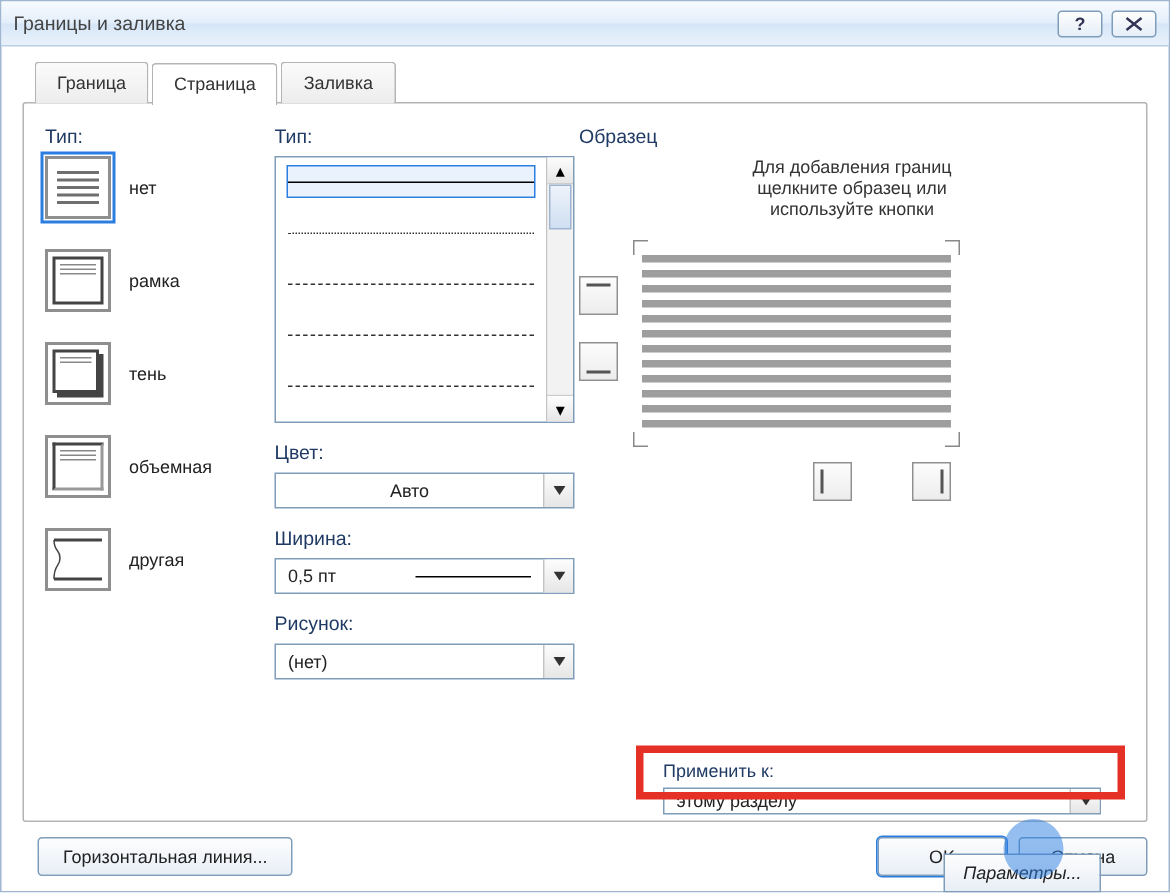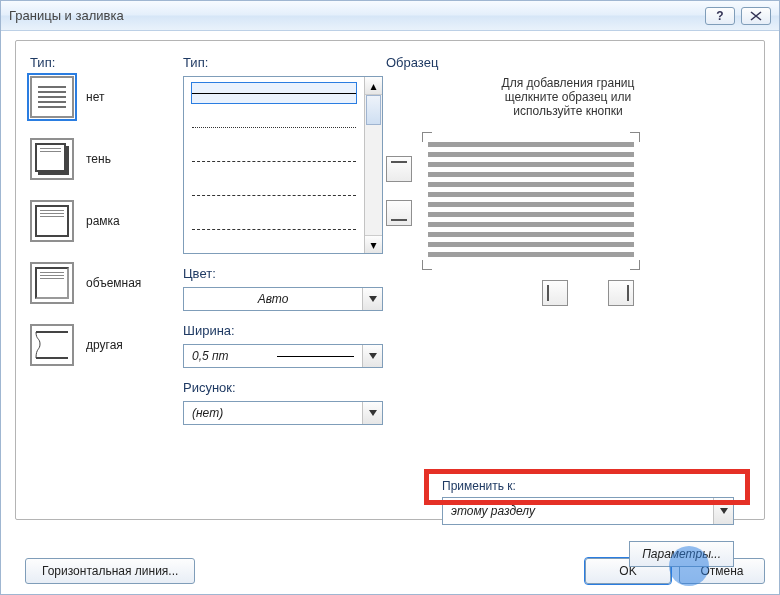--- a/index.html
+++ b/index.html
@@ -90,21 +90,20 @@
   .sb-btn:last-child{border-top:1px solid #ccc;border-bottom:none;}
   .sb-track { flex:1; background:#f2f2f2; position:relative; }
   .sb-thumb { position:absolute; top:0; left:1px; right:1px; height:30px; background:linear-gradient(#eef3fa,#cfdff2); border:1px solid #9fb4d0;}
 
   .dropdown {
     width: 100%; height: 24px;
     border: 1px solid #7f9db9;
     display:flex; align-items:center;
     background:#fff;
     cursor:pointer;
-    font-style:italic;
   }
   .dropdown .dd-label { flex:1; padding:0 8px; color:#222; }
   .dd-arrow { width:20px; height:100%; border-left:1px solid #c3c3c3; background:linear-gradient(#fdfdfd,#e6e6e6); display:flex;align-items:center;justify-content:center;}
   .dd-arrow svg{width:8px;height:6px;fill:#333;}
 
   .preview-text { text-align:center; color:#333; font-size:12px; padding:0 20px; }
   .preview-area { margin-top:18px; position:relative; display:flex; }
   .preview-btns-v { display:flex; flex-direction:column; gap:18px; margin-right:14px; margin-top: 20px; }
   .pbtn { width:26px; height:26px; border:1px solid #8f8f8f; background:linear-gradient(#fdfdfd,#ececec); cursor:pointer; position:relative; }
   .pbtn .inner { position:absolute; inset:4px; }
@@ -124,21 +123,21 @@
   .preview-btns-h { display:flex; gap:40px; justify-content:center; margin-top:14px; margin-left: 40px; }
 
   .redbox {
     position:absolute;
     border: 5px solid #e53026;
     left: 408px; right: 14px; top: 428px; bottom: 14px;
     pointer-events:none;
     z-index: 5;
   }
   .apply-block { position:absolute; left:426px; right:30px; top:438px; }
-  .apply-block .dropdown { height:28px; }
+  .apply-block .dropdown { height:18px; }
   .params-btn {
     position:absolute; right:30px; top:500px;
     height:26px; padding:0 12px;
     border:1px solid #7f9db9;
     background:linear-gradient(#fdfdfd,#e8eef6);
     cursor:pointer; color:#222;font-style:italic;
   }
 
   .footer-row {
     position:absolute; left:24px; right:14px; bottom:10px;
@@ -171,20 +170,25 @@
     <span class="title">Границы и заливка</span>
     <div class="winbtn">?</div>
     <div class="winbtn">
       <svg width="12" height="10" viewBox="0 0 12 10">
           <path d="M1 1 L11 9 M11 1 L1 9" stroke="#335" stroke-width="1.6" fill="none"></path>
         </svg>
     </div>
   </div>
 
   <div class="client">
+    <div class="tabs">
+      <div class="tab"><span>Граница</span></div>
+      <div class="tab active"><span>Страница</span></div>
+      <div class="tab"><span>Заливка</span></div>
+    </div>
 
     <div class="pane">
 
       <div class="col col-left">
         <div class="section-label">Тип:</div>
         <div class="border-type-list">
 
           <div class="border-type-item">
             <div class="bt-icon selected">
               <div class="bt-lines">
@@ -193,37 +197,37 @@
                   <span></span>
                   <span></span>
                   <span></span>
                 </div>
             </div>
             <span class="bt-label">нет</span>
           </div>
 
           <div class="border-type-item">
             <div class="bt-icon">
+              <div style="position:absolute;inset:3px;border:2px solid #444;display:flex;flex-direction:column;gap:2px;padding:3px;">
+                <span style="height:1px;background:#888"></span>
+                  <span style="height:1px;background:#888"></span>
+                  <span style="height:1px;background:#888"></span>
+              </div>
+            </div>
+            <span class="bt-label">рамка</span>
+          </div>
+
+          <div class="border-type-item">
+            <div class="bt-icon">
               <div style="position:absolute;inset:3px 6px 6px 3px;border:2px solid #444;box-shadow:3px 3px 0 #444;display:flex;flex-direction:column;gap:2px;padding:3px;">
                 <span style="height:1px;background:#888"></span>
                   <span style="height:1px;background:#888"></span>
               </div>
             </div>
             <span class="bt-label">тень</span>
-          </div>
-
-          <div class="border-type-item">
-            <div class="bt-icon">
-              <div style="position:absolute;inset:3px;border:2px solid #444;display:flex;flex-direction:column;gap:2px;padding:3px;">
-                <span style="height:1px;background:#888"></span>
-                  <span style="height:1px;background:#888"></span>
-                  <span style="height:1px;background:#888"></span>
-              </div>
-            </div>
-            <span class="bt-label">рамка</span>
           </div>
 
           <div class="border-type-item">
             <div class="bt-icon">
               <div style="position:absolute;inset:3px;border:2px solid #444;border-right-color:#999;border-bottom-color:#999;display:flex;flex-direction:column;gap:2px;padding:3px;">
                 <span style="height:1px;background:#888"></span>
                   <span style="height:1px;background:#888"></span>
                   <span style="height:1px;background:#888"></span>
               </div>
             </div>

